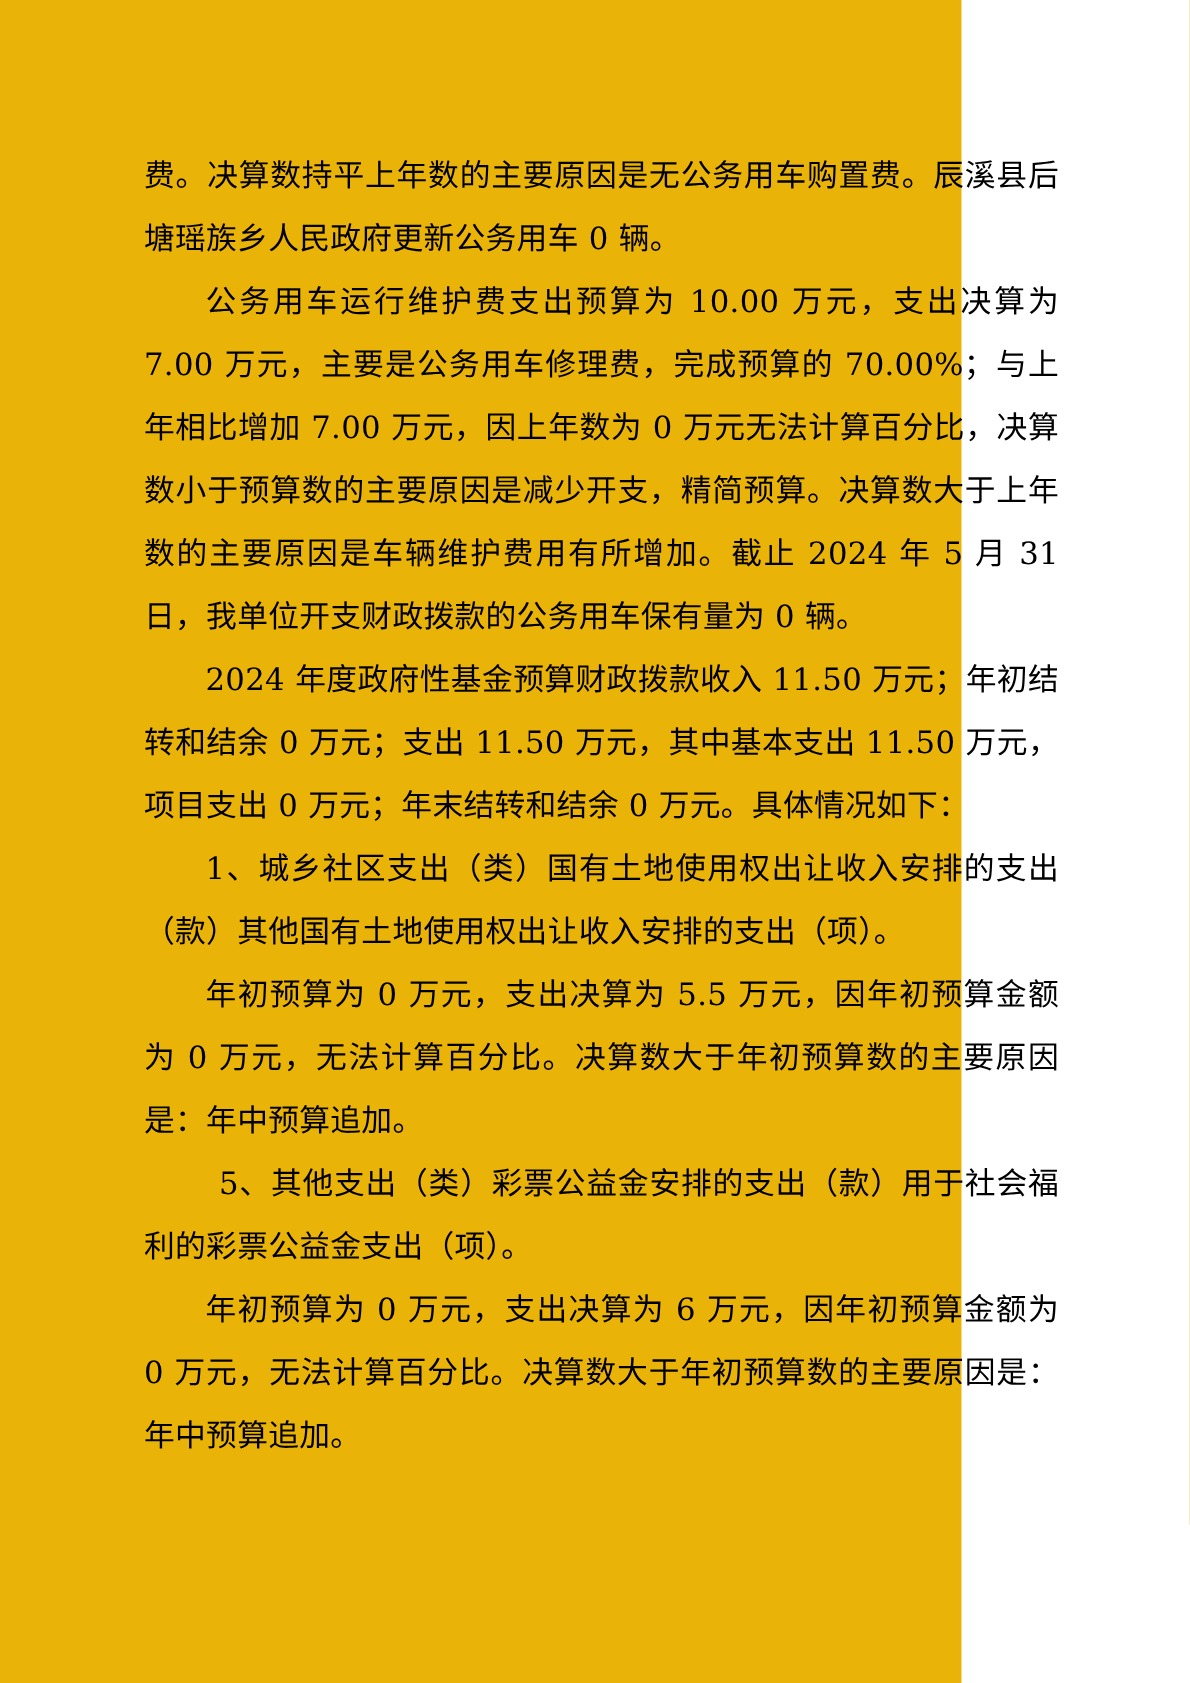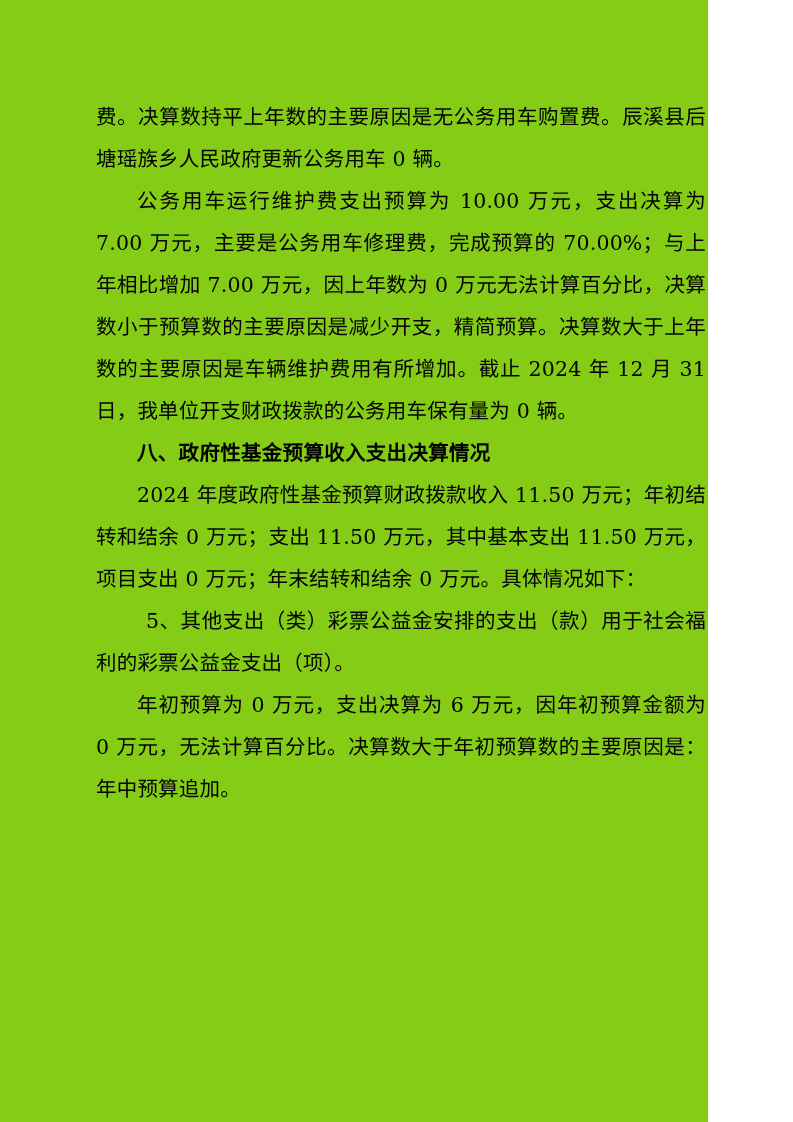--- a/index.html
+++ b/index.html
@@ -10,24 +10,24 @@
   }
   body {
     width: 793px;
     height: 1122px;
     font-family: "DejaVu Serif", "Liberation Serif", serif;
     color: #000000;
     overflow: hidden;
   }
   .page {
     position: relative;
-    width: 708px;
+    width: 641px;
     height: 1122px;
     box-sizing: border-box;
-    background: #84cc16;
+    background: #eab308;
   }
   .content {
     position: absolute;
     left: 96px;
     top: 96px;
     width: 610px;
   }
   p.para {
     margin: 0;
     font-size: 20.5px;
@@ -57,27 +57,28 @@
   }
 </style>
 </head>
 <body>
 
 <div class="page">
   <div class="content">
 
     <p class="para justify-last">费。决算数持平上年数的主要原因是无公务用车购置费。辰溪县后塘瑶族乡人民政府更新公务用车 0 辆。</p>
 
-    <p class="para indent">公务用车运行维护费支出预算为 10.00 万元，支出决算为 7.00 万元，主要是公务用车修理费，完成预算的 70.00%；与上年相比增加 7.00 万元，因上年数为 0 万元无法计算百分比，决算数小于预算数的主要原因是减少开支，精简预算。决算数大于上年数的主要原因是车辆维护费用有所增加。截止 2024 年 12 月 31 日，我单位开支财政拨款的公务用车保有量为 0 辆。</p>
+    <p class="para indent">公务用车运行维护费支出预算为 10.00 万元，支出决算为 7.00 万元，主要是公务用车修理费，完成预算的 70.00%；与上年相比增加 7.00 万元，因上年数为 0 万元无法计算百分比，决算数小于预算数的主要原因是减少开支，精简预算。决算数大于上年数的主要原因是车辆维护费用有所增加。截止 2024 年 5 月 31 日，我单位开支财政拨款的公务用车保有量为 0 辆。</p>
 
 
-    <p class="heading">八、政府性基金预算收入支出决算情况</p>
 
     <p class="para indent">2024 年度政府性基金预算财政拨款收入 11.50 万元；年初结转和结余 0 万元；支出 11.50 万元，其中基本支出 11.50 万元，项目支出 0 万元；年末结转和结余 0 万元。具体情况如下：</p>
 
+    <p class="para indent">1、城乡社区支出（类）国有土地使用权出让收入安排的支出（款）其他国有土地使用权出让收入安排的支出（项）。</p>
 
+    <p class="para indent">年初预算为 0 万元，支出决算为 5.5 万元，因年初预算金额为 0 万元，无法计算百分比。决算数大于年初预算数的主要原因是：年中预算追加。</p>
 
     <p class="para indent2">5、其他支出（类）彩票公益金安排的支出（款）用于社会福利的彩票公益金支出（项）。</p>
 
     <p class="para indent">年初预算为 0 万元，支出决算为 6 万元，因年初预算金额为 0 万元，无法计算百分比。决算数大于年初预算数的主要原因是：年中预算追加。</p>
 
   </div>
 </div>
 
 </body></html>

